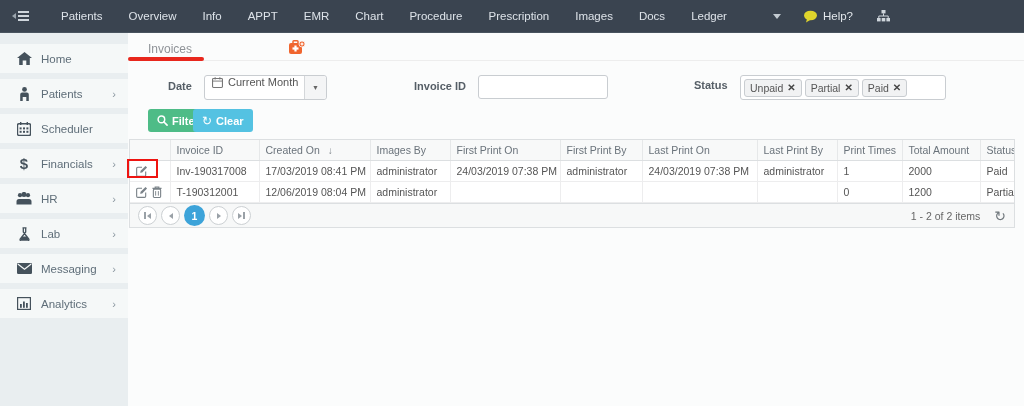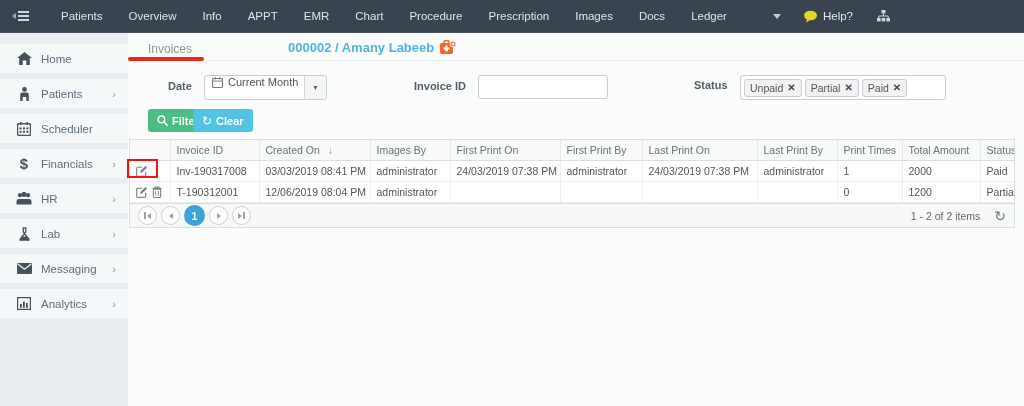--- a/index.html
+++ b/index.html
@@ -227,21 +227,20 @@
       <span class="side-label">Analytics</span>
       <span class="side-chevron">›</span>
     </div>
   </div>
 
   <div class="content">
     <div class="tab-sep"></div>
     <span class="tab-label">Invoices</span>
     <div class="tab-underline"></div>
     <div class="patient-link">
-      <span>000002 / Amany Labeeb</span>
       <svg width="17" height="15" viewBox="0 0 17 15">
         <rect x="1" y="3" width="13" height="11" rx="2" fill="#f0652e"></rect>
         <path d="M5 3 V1.6 a0.8 0.8 0 0 1 0.8-0.8 h3.4 a0.8 0.8 0 0 1 0.8 0.8 V3" fill="none" stroke="#f0652e" stroke-width="1.5"></path>
         <rect x="6.4" y="5.5" width="2.2" height="6" fill="#fff"></rect>
         <rect x="4.5" y="7.4" width="6" height="2.2" fill="#fff"></rect>
         <circle cx="14" cy="4" r="3" fill="#f0652e" stroke="#fbfcfc" stroke-width="0.8"></circle>
         <rect x="13.4" y="2.5" width="1.2" height="3" fill="#fff"></rect>
         <rect x="12.5" y="3.4" width="3" height="1.2" fill="#fff"></rect>
       </svg>
     </div>
@@ -329,21 +328,21 @@
               <span class="row-icons">
                 <span class="icon-btn">
                   <svg width="12" height="12" viewBox="0 0 13 13">
                       <path d="M10.5 7 V11 a1.3 1.3 0 0 1 -1.3 1.3 H2 A1.3 1.3 0 0 1 0.7 11 V3.8 A1.3 1.3 0 0 1 2 2.5 h4.5" fill="none" stroke="#7a8288" stroke-width="1.2"></path>
                       <path d="M4.5 8.5 L5 6.3 L10.3 1 L12 2.7 L6.7 8 Z" fill="#7a8288"></path>
                     </svg>
                 </span>
               </span>
             </td>
             <td>Inv-190317008</td>
-            <td>03/03/2019 08:41 PM</td>
+            <td>17/03/2019 08:41 PM</td>
             <td>administrator</td>
             <td>24/03/2019 07:38 PM</td>
             <td>administrator</td>
             <td>24/03/2019 07:38 PM</td>
             <td>administrator</td>
             <td>1</td>
             <td>2000</td>
             <td>Paid</td>
           </tr>
           <tr>

